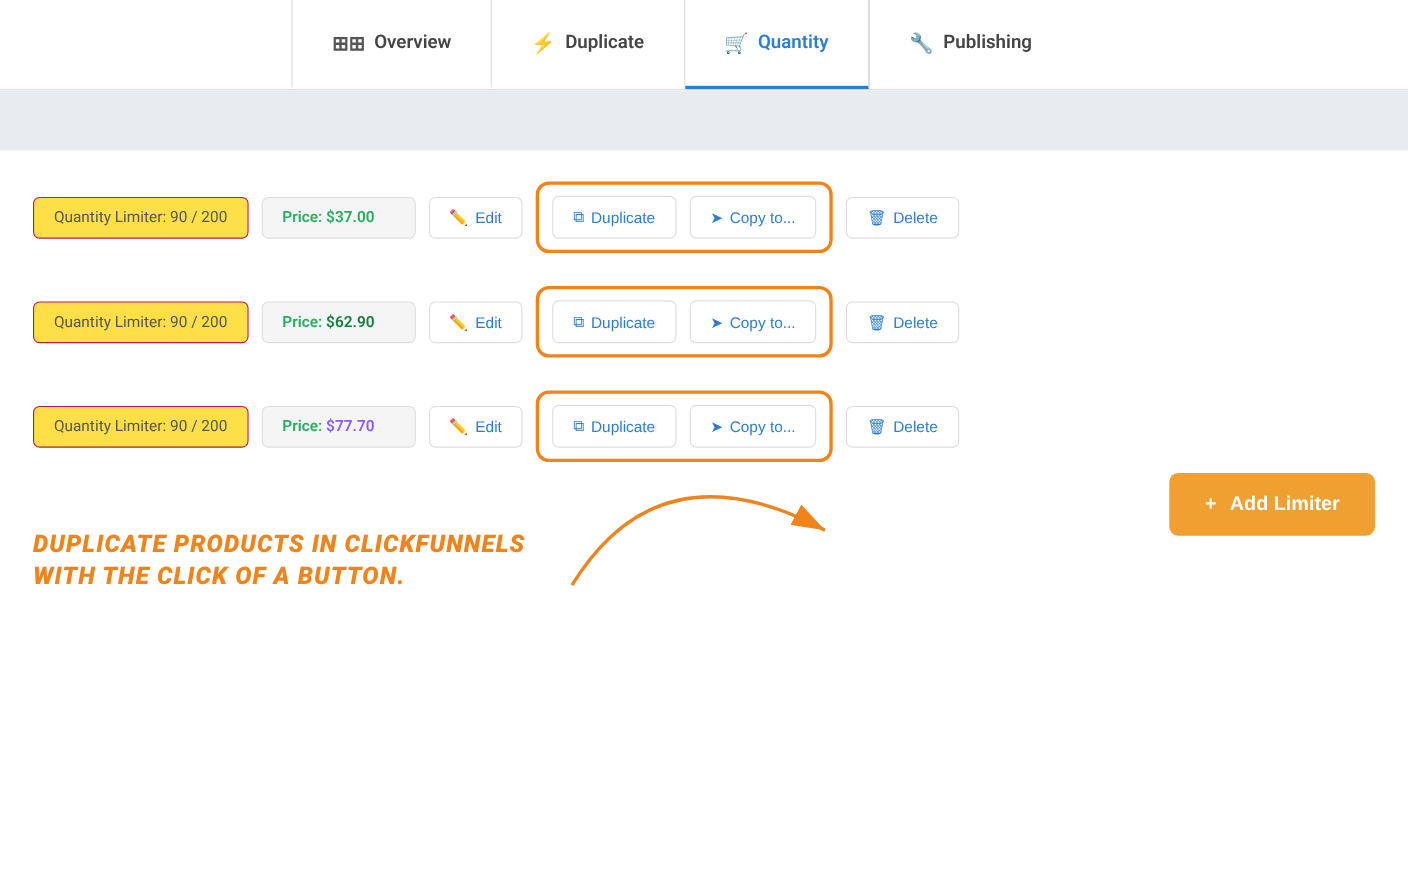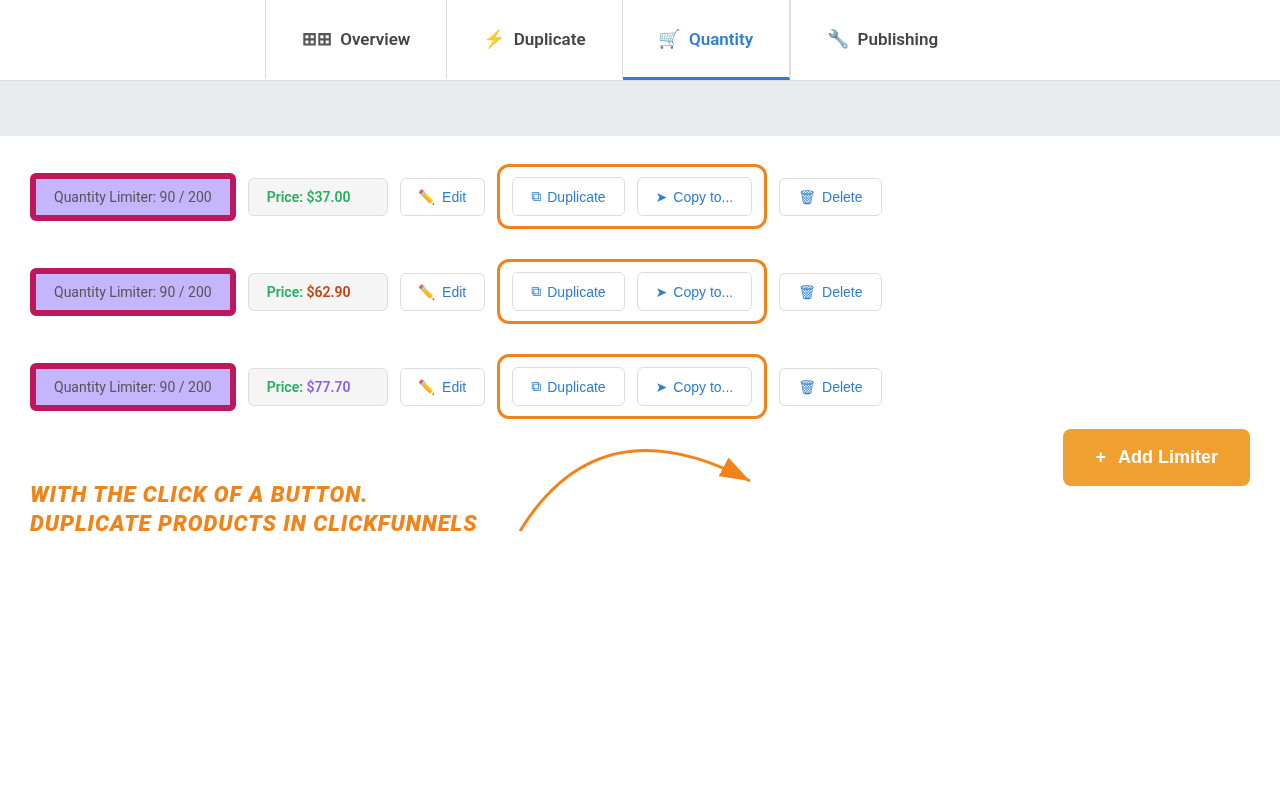--- a/index.html
+++ b/index.html
@@ -68,22 +68,22 @@
     
     .product-row {
       display: flex;
       align-items: center;
       gap: 12px;
       margin-bottom: 14px;
       padding: 8px 0;
     }
 
     .qty-badge {
-      background: #c4b5fd;
-      border: 6px solid #be185d;
+      background: #fde047;
+      border: 1px solid #be185d;
       border-radius: 6px;
       padding: 10px 18px;
       font-size: 14px;
       color: #555;
       white-space: nowrap;
       min-width: 190px;
     }
 
     .price-badge {
       background: #f5f5f5;
@@ -227,21 +227,21 @@
       <span>Delete</span>
     </button>
   </div>
 
   <div class="product-row">
     <div class="qty-badge">
       <span>Quantity Limiter: 90 / 200</span>
     </div>
     <div class="price-badge">
       <span>Price: </span>
-      <span style="color: #c2410c; font-weight: 600;">$62.90</span>
+      <span style="color: #15803d; font-weight: 600;">$62.90</span>
     </div>
     <button class="btn btn-edit">
       <span>✏️</span>
       <span>Edit</span>
     </button>
     <div class="highlight-group">
       <button class="btn btn-duplicate">
         <span>⧉</span>
         <span>Duplicate</span>
       </button>
@@ -282,22 +282,22 @@
       <span>🗑</span>
       <span>Delete</span>
     </button>
   </div>
 
 </div>
 
 <div class="bottom-area">
 
   <div class="annotation-text">
+    <div>Duplicate Products in ClickFunnels</div>
     <div>with the click of a button.</div>
-    <div>Duplicate Products in ClickFunnels</div>
   </div>
 
   <svg class="arrow-svg" width="300" height="160" viewBox="0 0 300 160">
     <defs>
       <marker id="arrowhead" markerWidth="10" markerHeight="7" refX="10" refY="3.5" orient="auto">
         <polygon points="0 0, 10 3.5, 0 7" fill="#f0841a"></polygon>
       </marker>
     </defs>
     <path d="M 20 150 Q 100 20 250 100" stroke="#f0841a" stroke-width="3" fill="none" marker-end="url(#arrowhead)"></path>
   </svg>

